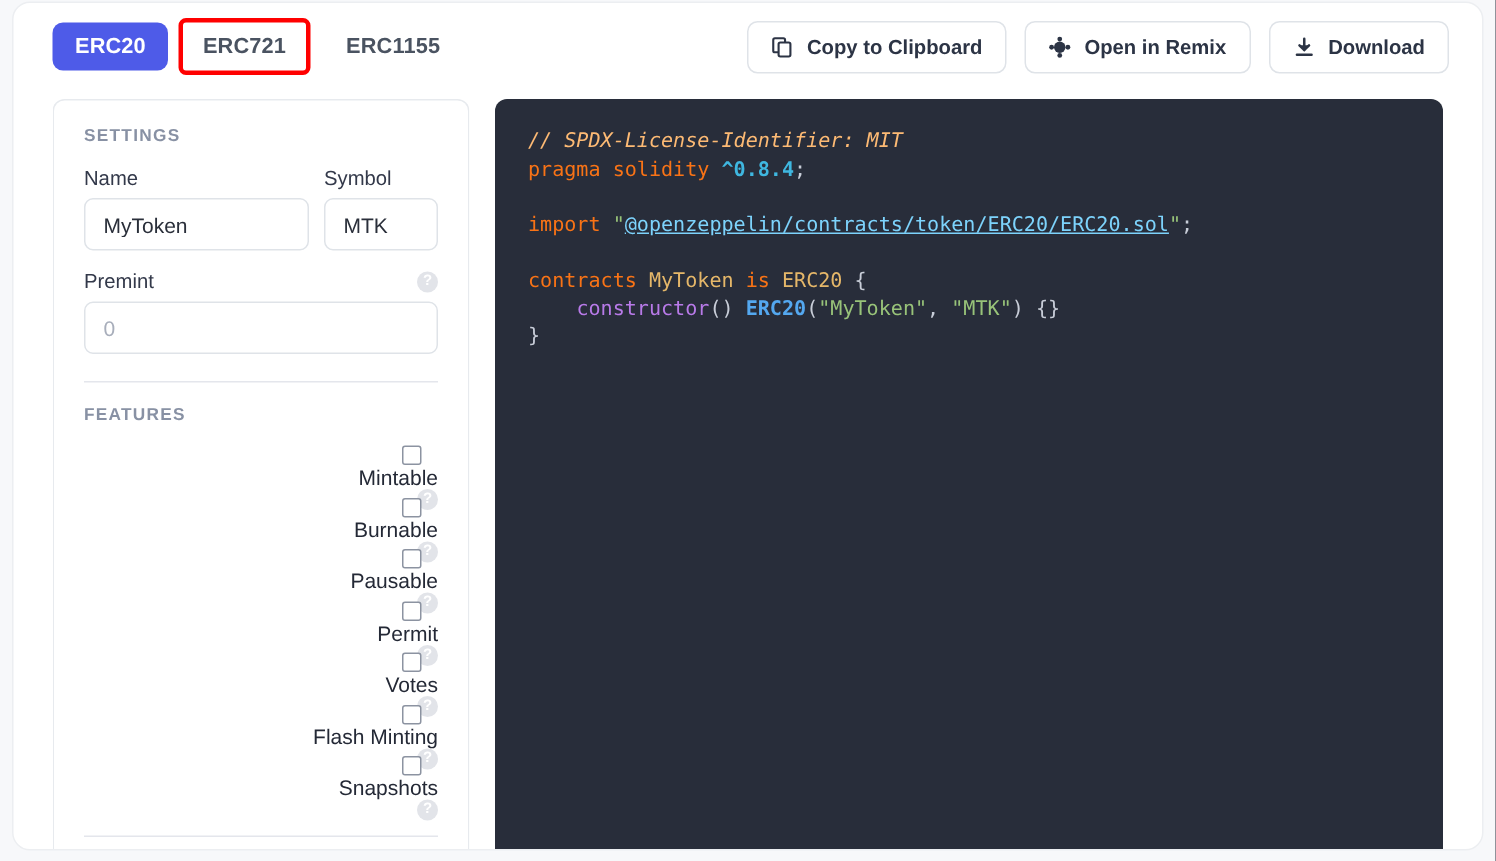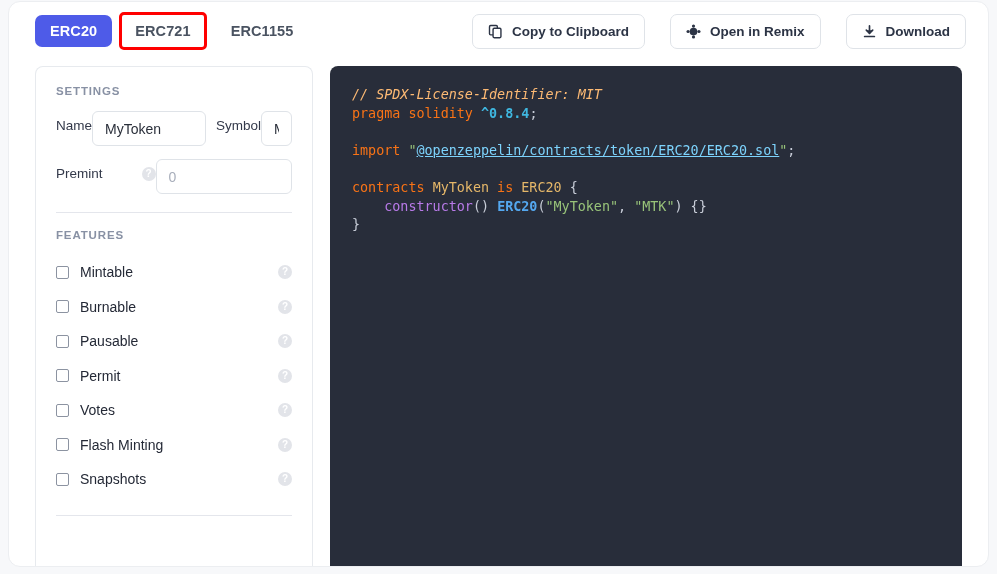--- a/index.html
+++ b/index.html
@@ -94,21 +94,20 @@
     padding: 0 15px;
     background: #ffffff;
     border: 1px solid #dfe3e8;
     border-radius: 7px;
     font-size: 13.5px;
     font-weight: bold;
     color: #2c3445;
     cursor: pointer;
     font-family: "Liberation Sans", sans-serif;
     white-space: nowrap;
-    margin-left: 13px;
   }
   .tbtn svg { display: block; flex: none; }
 
   
   .main {
     position: absolute;
     left: 0; top: 58px;
     width: 981px;
     height: 508px;
     display: flex;
@@ -132,21 +131,21 @@
     font-weight: bold;
     letter-spacing: 0.85px;
     color: #8891a4;
     margin-bottom: 14px;
   }
 
   .field-row {
     display: flex;
     gap: 10px;
   }
-  .field { display: flex; flex-direction: row; }
+  .field { display: flex; flex-direction: column; }
   .field.name   { flex: 1 1 auto; }
   .field.symbol { width: 76px; flex: none; }
 
   .field-label {
     font-size: 13.5px;
     color: #33394a;
     margin-bottom: 6px;
     display: flex;
     align-items: center;
   }
@@ -184,23 +183,24 @@
     line-height: 14px;
     text-align: center;
     flex: none;
     cursor: pointer;
     user-select: none;
   }
 
   
   .feat {
     display: flex;
-    align-items: center;
+    align-items: flex-end;
     height: 34.5px;
     cursor: pointer;
+    flex-direction: column;
   }
   .cb {
     width: 13px; height: 13px;
     border: 1px solid #8c93a1;
     border-radius: 2px;
     background: #fff;
     flex: none;
     margin-right: 11px;
     cursor: pointer;
   }

